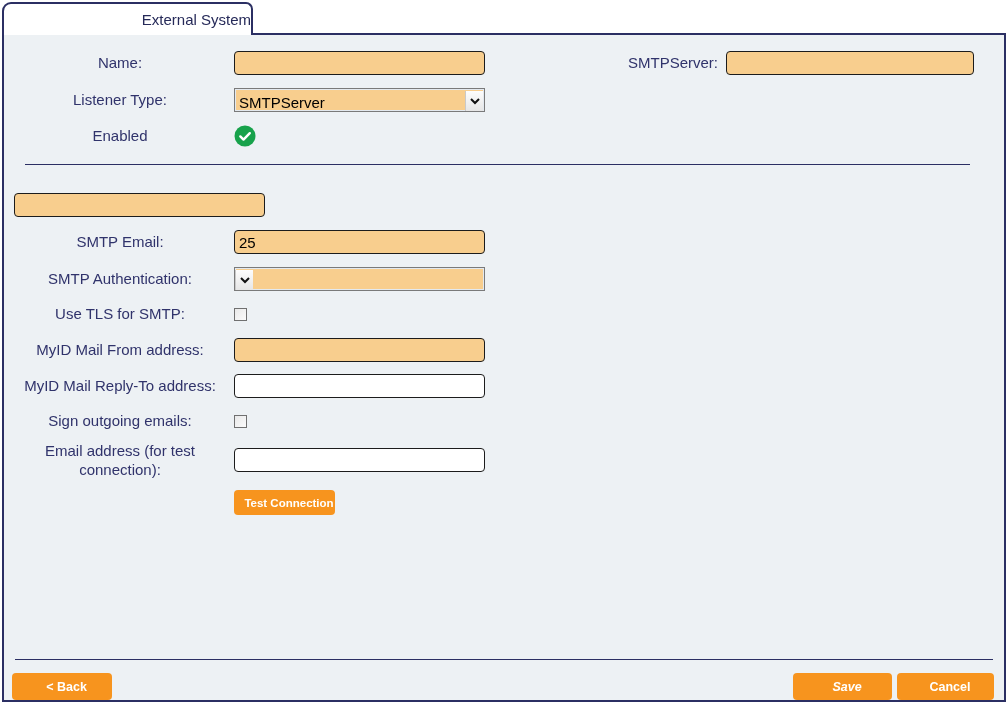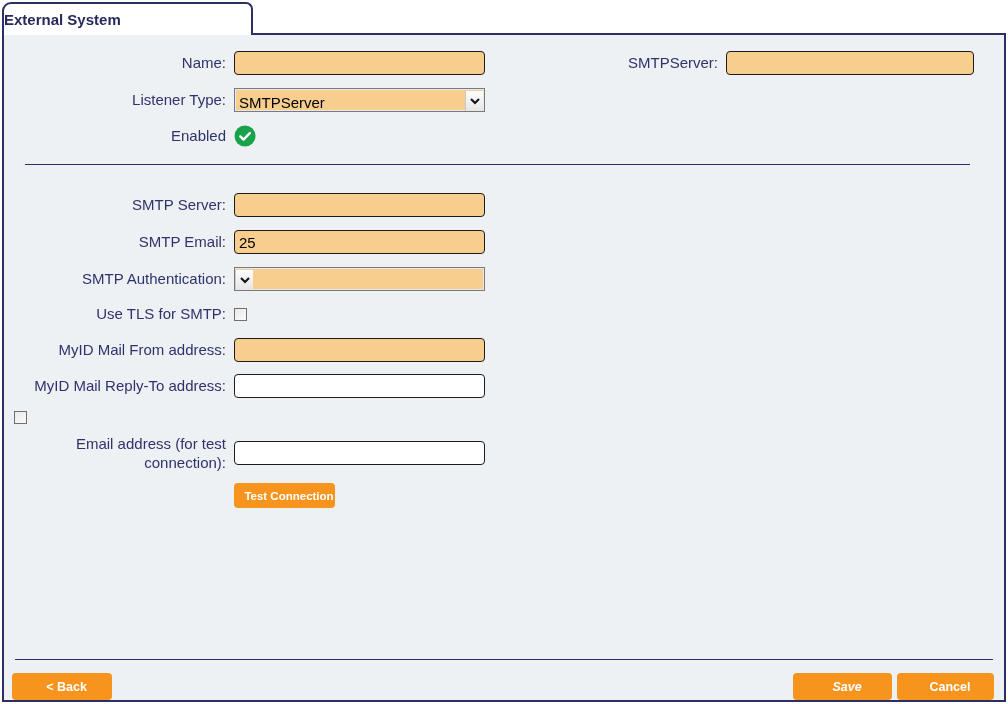--- a/index.html
+++ b/index.html
@@ -5,37 +5,37 @@
   * { margin:0; padding:0; box-sizing:border-box; }
   html,body { width:1008px; height:704px; background:#ffffff;
               font-family:"Liberation Sans", sans-serif; overflow:hidden; }
   .page { position:relative; width:1008px; height:704px; }
 
   
   .tab {
     position:absolute; left:2px; top:2px; width:251px; height:33px;
     background:#ffffff; border:2px solid #2b2f63; border-bottom:none;
     border-radius:9px 7px 0 0; z-index:3;
-    display:flex; align-items:center; justify-content:flex-start;
-    color:#262a59; font-weight:bold; font-size:15px; cursor:default;
+    display:flex; align-items:center; justify-content:flex-end;
+    color:#262a59; font-weight:normal; font-size:15px; cursor:default;
   }
 
   
   .panel {
     position:absolute; left:2px; top:33px; width:1004px; height:669px;
     background:#edf1f4; border:2px solid #2b2f63;
   }
   
   .tab-mask { position:absolute; left:0px; top:-2px; width:247px; height:2px; background:#ffffff; z-index:2; }
 
   .form-area { padding:16px 10px 0 10px; }
 
   .row { display:flex; align-items:center; margin-bottom:13px; }
   .label {
-    width:212px; text-align:right; color:#30336b; font-size:15px;
+    width:212px; text-align:center; color:#30336b; font-size:15px;
     margin-right:8px; line-height:20px; flex-shrink:0;
   }
   .spacer { flex:1; }
 
   input.tf {
     width:251px; height:24px; border:1px solid #1c1c1c; background:#f8ce8e;
     font-family:"Liberation Sans", sans-serif; font-size:15px; color:#000;
     padding:0 4px; border-radius:4px; outline:none;
   }
   input.tf.white { background:#ffffff; }
@@ -121,21 +121,20 @@
           <svg width="22" height="22" viewBox="0 0 22 22">
             <circle cx="11" cy="11" r="10.5" fill="#17a24b"></circle>
             <path d="M6.3 11.4 L9.5 14.6 L15.8 8.2" fill="none" stroke="#fff" stroke-width="2.4" stroke-linecap="round" stroke-linejoin="round"></path>
           </svg>
         </span>
       </div>
 
       <hr class="divider">
 
       <div class="row">
-        <span class="label">SMTP Server:</span>
         <input class="tf" type="text" value="" style="">
       </div>
 
       <div class="row">
         <span class="label">SMTP Email:</span>
         <input class="tf" type="text" value="25" style="">
       </div>
 
       <div class="row">
         <span class="label">SMTP Authentication:</span>
@@ -157,20 +156,21 @@
         <span class="label">MyID Mail From address:</span>
         <input class="tf" type="text" value="" style="">
       </div>
 
       <div class="row">
         <span class="label">MyID Mail Reply-To address:</span>
         <input class="tf white" type="text" value="" style="">
       </div>
 
       <div class="row" style="margin-bottom:10px">
+        <span class="label">Sign outgoing emails:</span>
         <span class="checkbox"></span>
       </div>
 
       <div class="row" style="margin-bottom:11px">
         <span class="label two-line">Email address (for test connection):</span>
         <input class="tf white" type="text" value="" style="">
       </div>
 
       <div class="row">
         <span class="label"></span>

